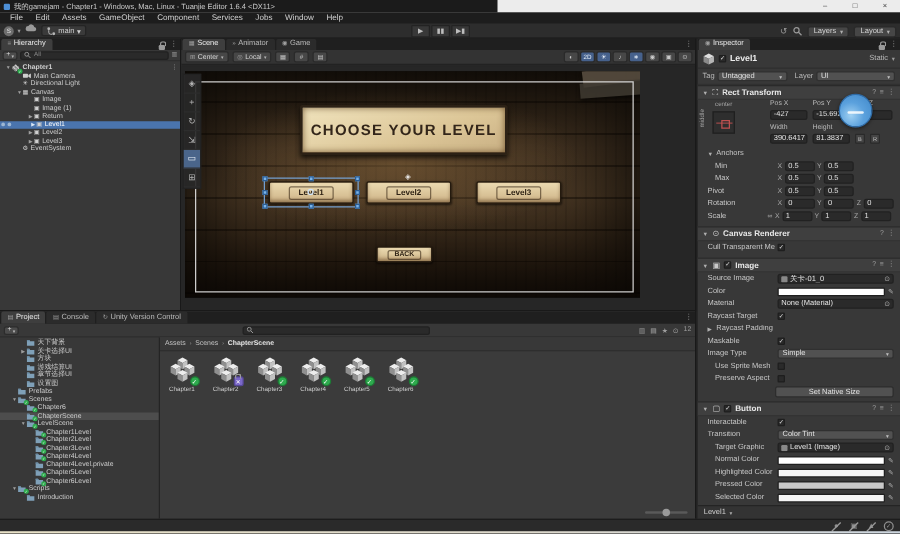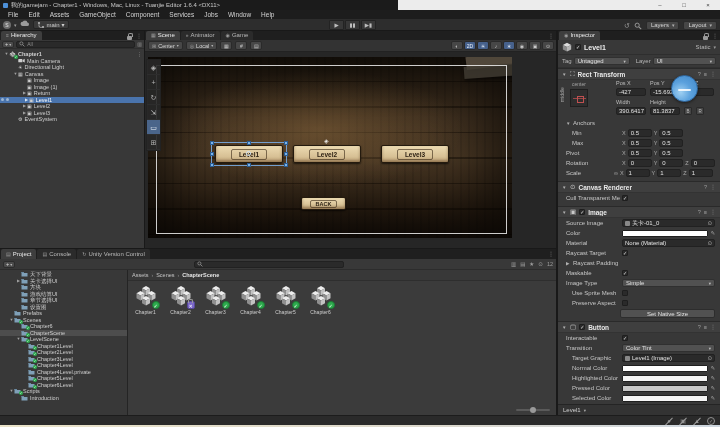--- a/index.html
+++ b/index.html
@@ -477,20 +477,23 @@
         <span class="sbtn">◉</span>
         <span class="sbtn">▣</span>
         <span class="sbtn">⊙</span>
       </div>
     </div>
     <div class="scanvas">
       <div class="wood">
         <div class="book1"></div>
         <div class="book2"></div>
         <div class="canvas-outline"></div>
+        <div class="banner">
+          <span>CHOOSE YOUR LEVEL</span>
+        </div>
         <div id="level-buttons">
             <div class="plank" style="left: 67px;">
               <span class="inner">Level1</span>
             </div>
             <div class="plank" style="left: 145px;">
               <span class="inner">Level2</span>
             </div>
             <div class="plank" style="left: 233px;">
               <span class="inner">Level3</span>
             </div>

